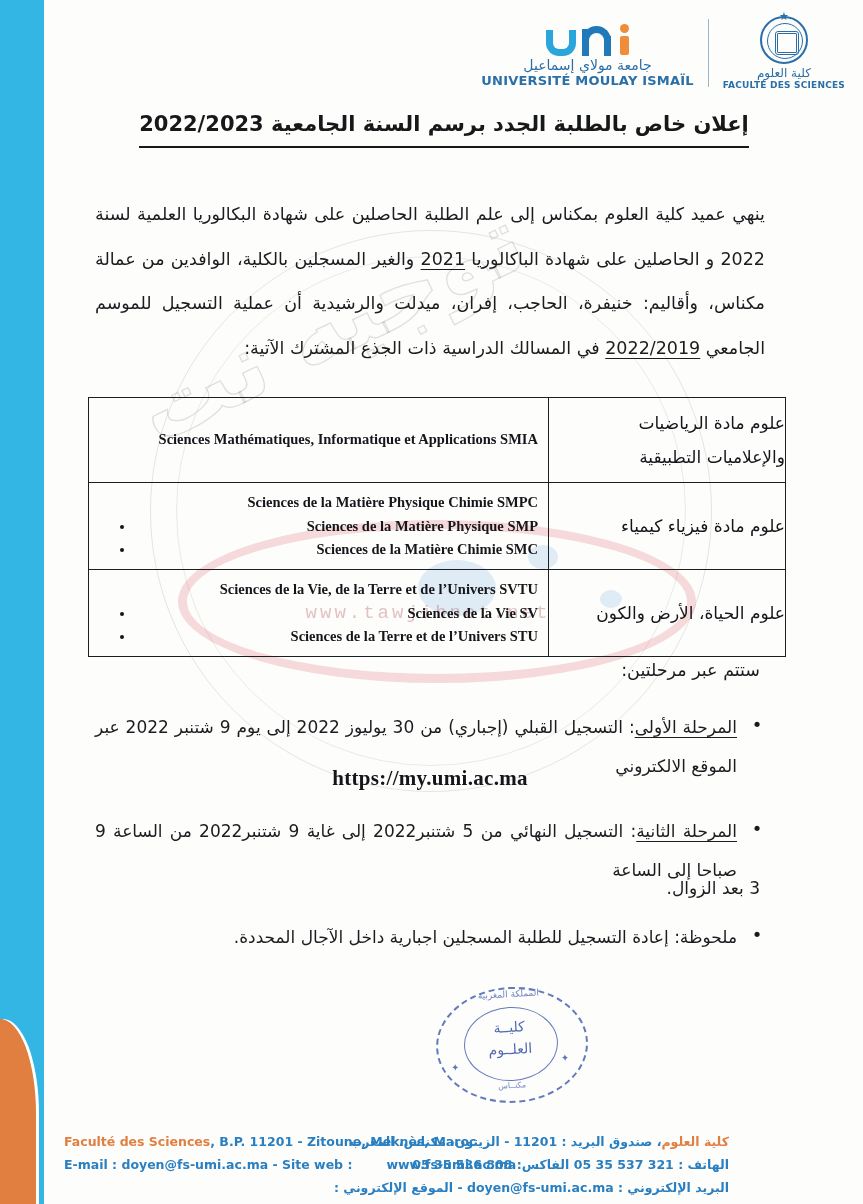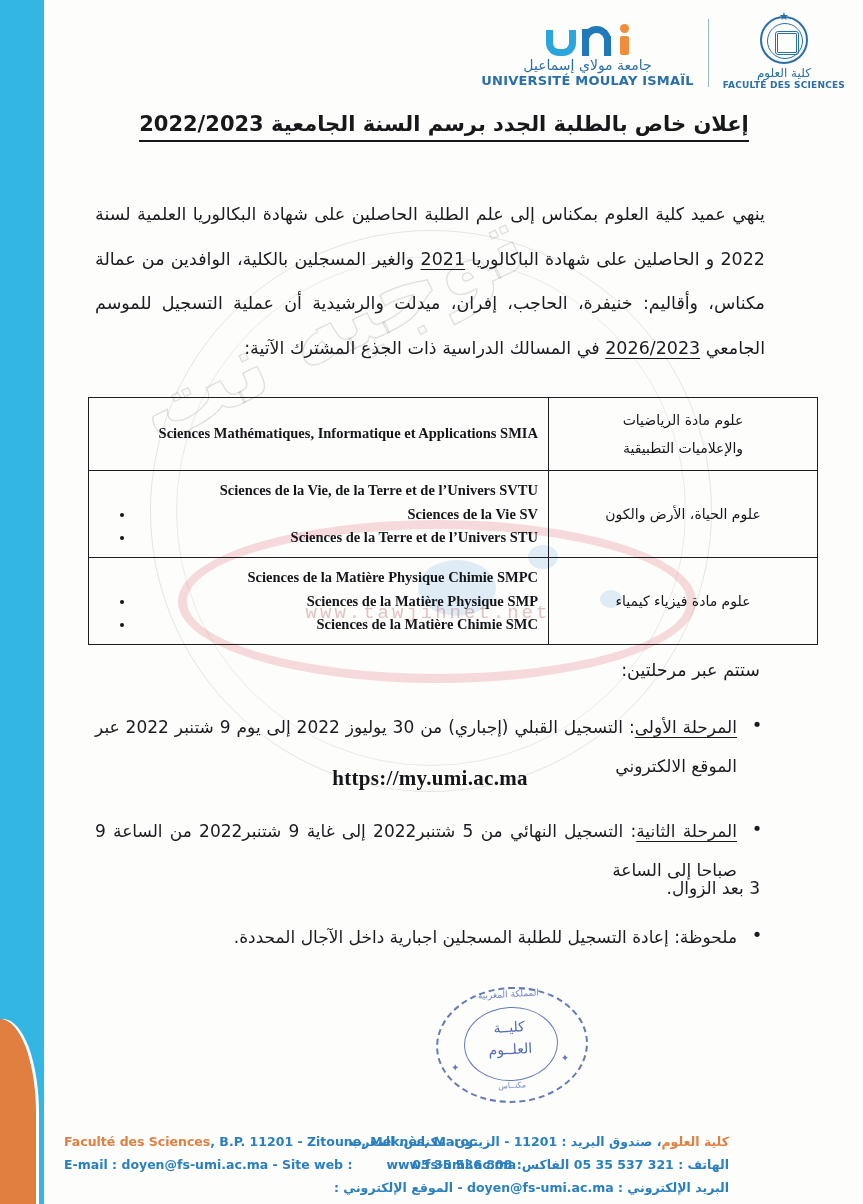--- a/index.html
+++ b/index.html
@@ -237,21 +237,21 @@
     text-align: center;
   }
   .title {
     display: inline-block;
     direction: rtl;
     font-family: "DejaVu Sans", sans-serif;
     font-size: 21px;
     font-weight: 700;
     color: #16181a;
     border-bottom: 2.2px solid #16181a;
-    padding-bottom: 4px;
+    padding-bottom: 10px;
   }
 
   
   .body-par {
     position: absolute;
     left: 95px; top: 192px;
     width: 670px;
     direction: rtl;
     text-align: justify;
     font-family: "DejaVu Sans", sans-serif;
@@ -281,25 +281,25 @@
     font-family: "Liberation Serif", serif;
     font-size: 14.5px;
     font-weight: 700;
     color: #14161a;
     line-height: 1.45;
     text-align: right;
     direction: ltr;
   }
   .tbl .ar-cell {
     width: 236px;
-    padding: 8px 16px;
-    direction: rtl;
-    text-align: center;
-    font-family: "DejaVu Sans", sans-serif;
-    font-size: 14px;
+    padding: 8px 0;
+    direction: rtl;
+    text-align: right;
+    font-family: "DejaVu Sans", sans-serif;
+    font-size: 17px;
     color: #14161a;
     line-height: 2.0;
   }
   .tbl ul {
     margin: 3px 0 0;
     padding-right: 0;
     padding-left: 34px;
     list-style: disc;
   }
   .tbl li { margin-top: 2px; }
@@ -494,59 +494,59 @@
     </div>
   </div>
 
   <div class="title-wrap">
     <span class="title">إعلان خاص بالطلبة الجدد برسم السنة الجامعية 2022/2023</span>
   </div>
 
   <div class="body-par">
     <span>ينهي عميد كلية العلوم بمكناس إلى علم الطلبة الحاصلين على شهادة البكالوريا العلمية لسنة</span>
     <span>2022 و الحاصلين على شهادة الباكالوريا </span><span class="u">2021</span><span> والغير المسجلين بالكلية، الوافدين من عمالة مكناس،</span>
-    <span>وأقاليم: خنيفرة، الحاجب، إفران، ميدلت والرشيدية أن عملية التسجيل للموسم الجامعي </span><span class="u">2026/2023</span>
+    <span>وأقاليم: خنيفرة، الحاجب، إفران، ميدلت والرشيدية أن عملية التسجيل للموسم الجامعي </span><span class="u">2022/2019</span>
     <span>في المسالك الدراسية ذات الجذع المشترك الآتية:</span>
   </div>
 
   <table class="tbl">
     <tbody>
       <tr>
         <td class="fr-cell">
           <div>Sciences Mathématiques, Informatique et Applications SMIA</div>
         </td>
         <td class="ar-cell">
           <div>علوم مادة الرياضيات</div>
           <div>والإعلاميات التطبيقية</div>
+        </td>
+      </tr>
+      <tr>
+        <td class="fr-cell">
+          <div>Sciences de la Matière Physique Chimie SMPC</div>
+          <ul>
+            <li>Sciences de la Matière Physique SMP</li>
+            <li>Sciences de la Matière Chimie SMC</li>
+          </ul>
+        </td>
+        <td class="ar-cell">
+          <div>علوم مادة فيزياء كيمياء</div>
         </td>
       </tr>
       <tr>
         <td class="fr-cell">
           <div>Sciences de la Vie, de la Terre et de l’Univers SVTU</div>
           <ul>
             <li>Sciences de la Vie SV</li>
             <li>Sciences de la Terre et de l’Univers STU</li>
           </ul>
         </td>
         <td class="ar-cell">
           <div>علوم الحياة، الأرض والكون</div>
         </td>
       </tr>
-      <tr>
-        <td class="fr-cell">
-          <div>Sciences de la Matière Physique Chimie SMPC</div>
-          <ul>
-            <li>Sciences de la Matière Physique SMP</li>
-            <li>Sciences de la Matière Chimie SMC</li>
-          </ul>
-        </td>
-        <td class="ar-cell">
-          <div>علوم مادة فيزياء كيمياء</div>
-        </td>
-      </tr>
     </tbody>
   </table>
 
   <div class="steps-intro">ستتم عبر مرحلتين:</div>
 
   <div class="step-list">
     <div class="step-item">
       <span class="bullet">•</span>
       <span class="step-text"><span class="u">المرحلة الأولى</span><span>: التسجيل القبلي (إجباري) من 30 يوليوز 2022 إلى يوم 9 شتنبر 2022 عبر الموقع الالكتروني</span></span>
     </div>

